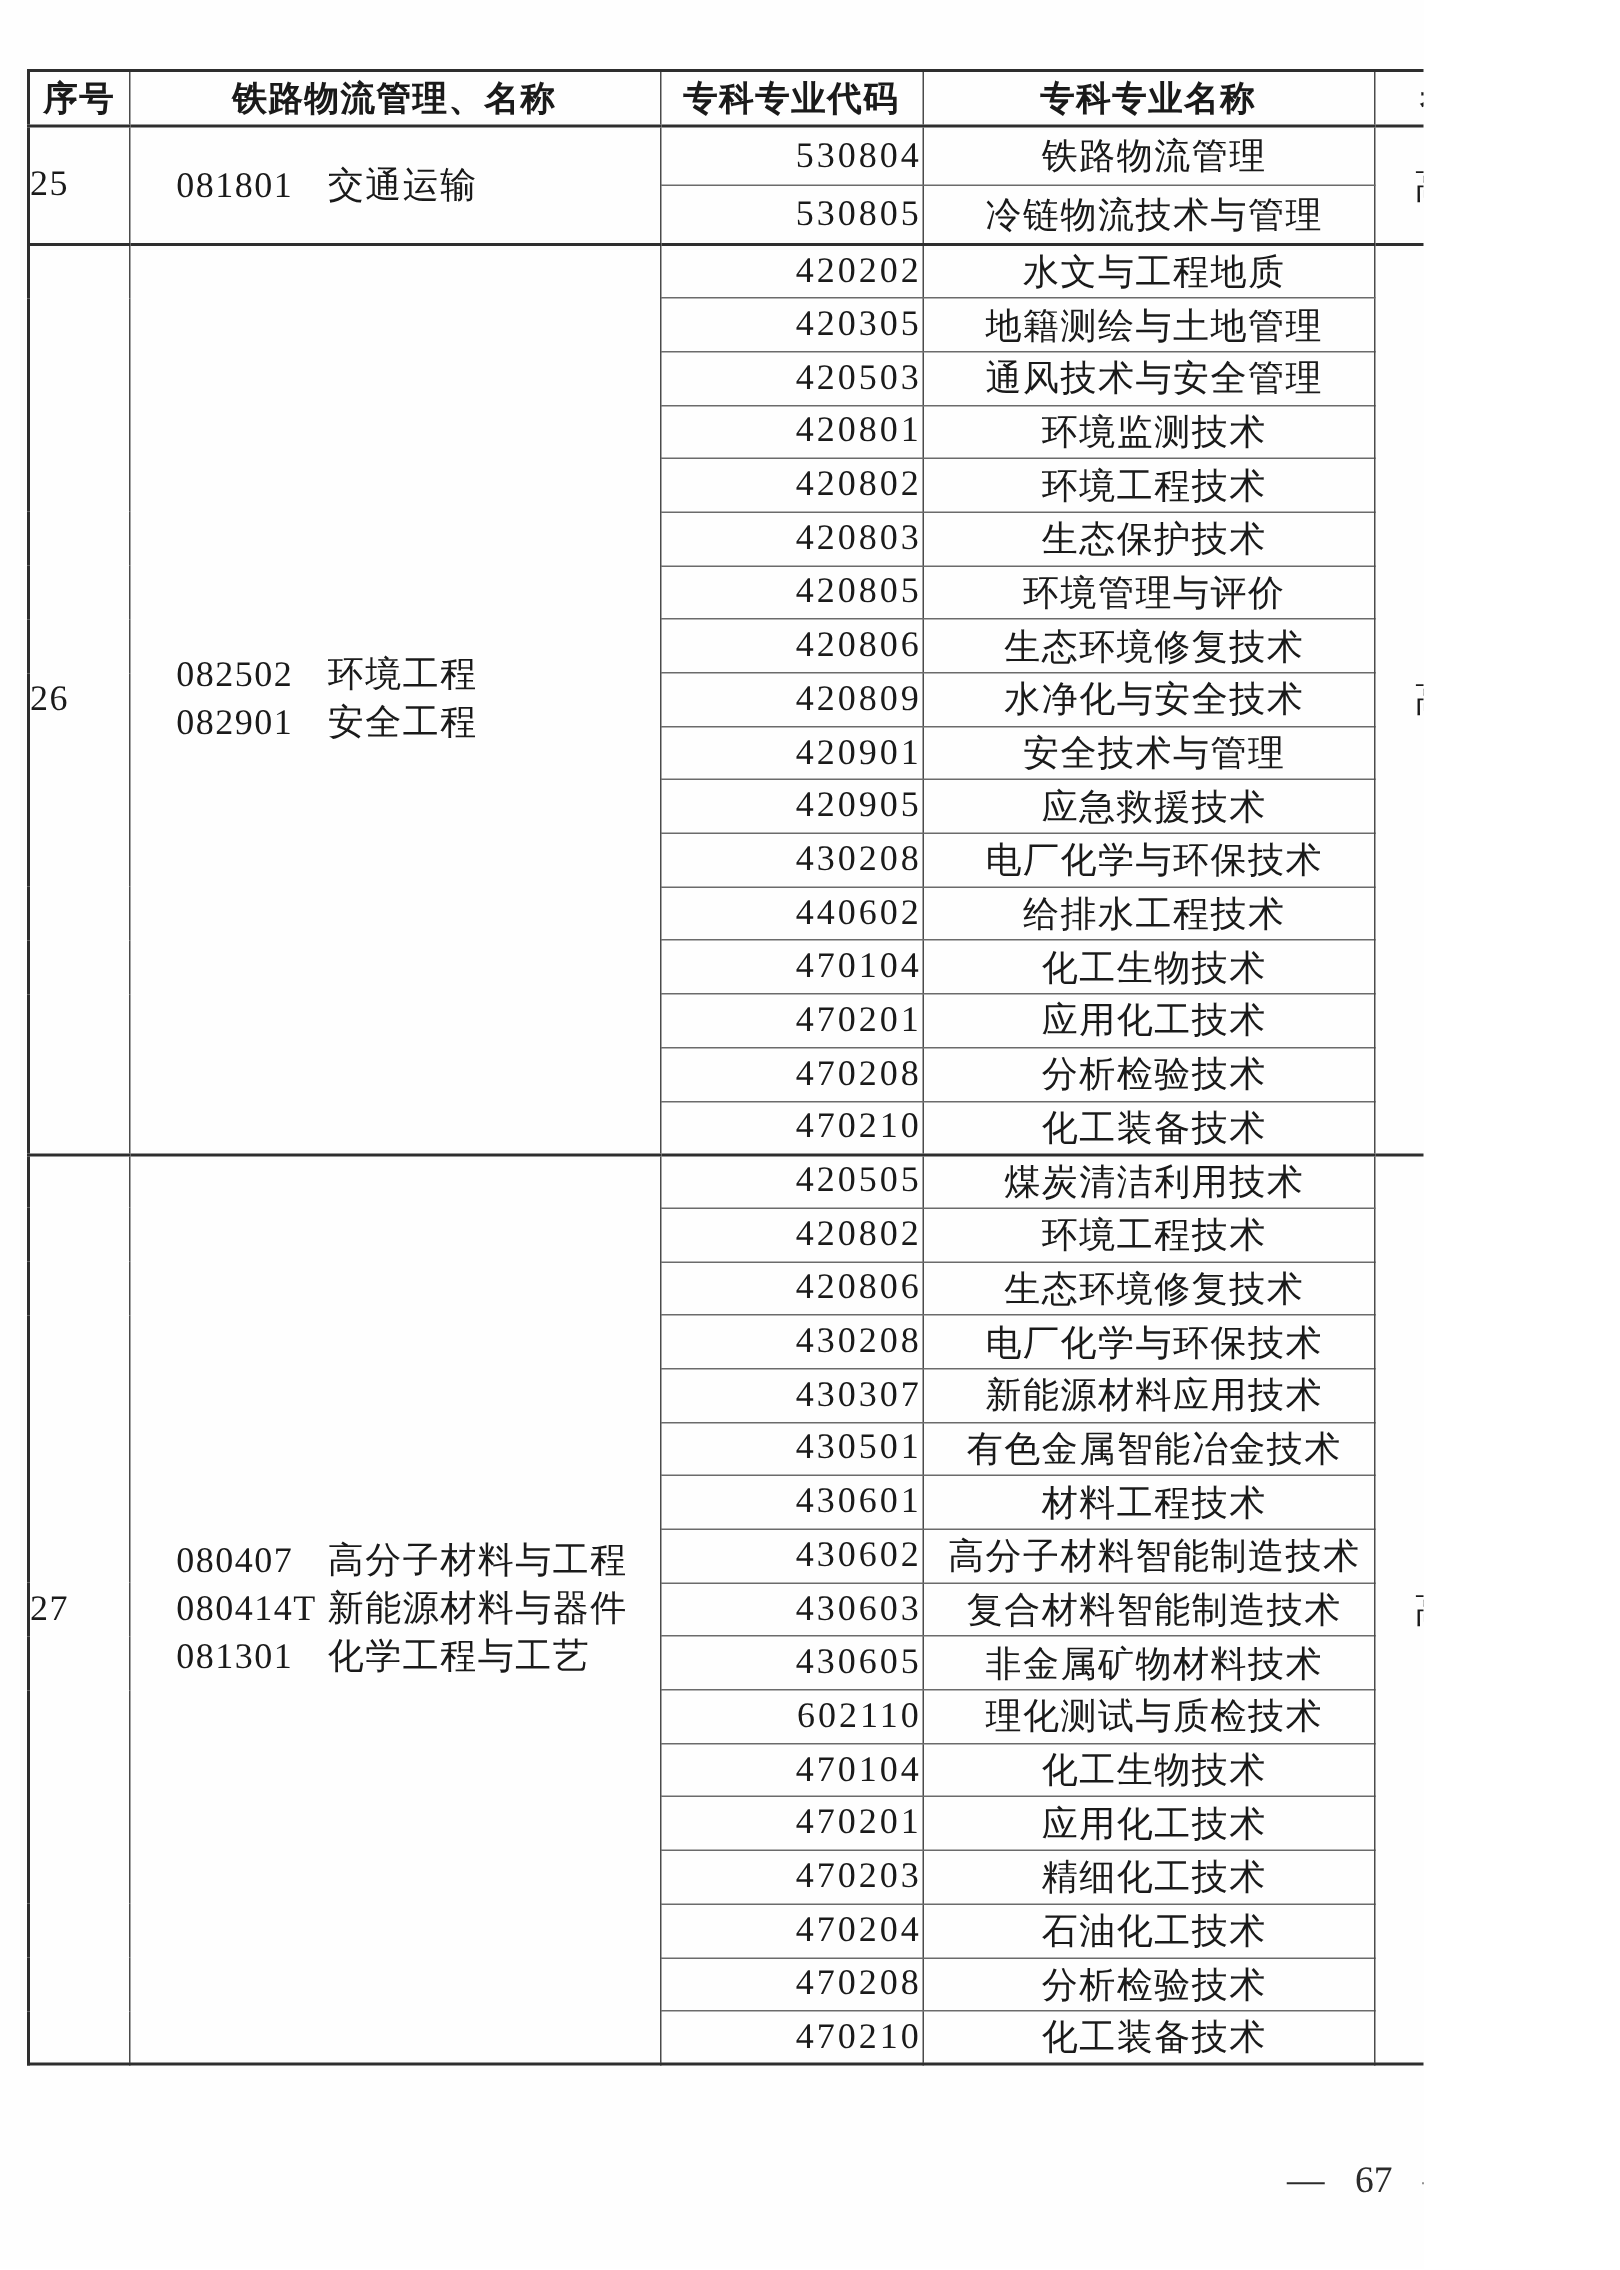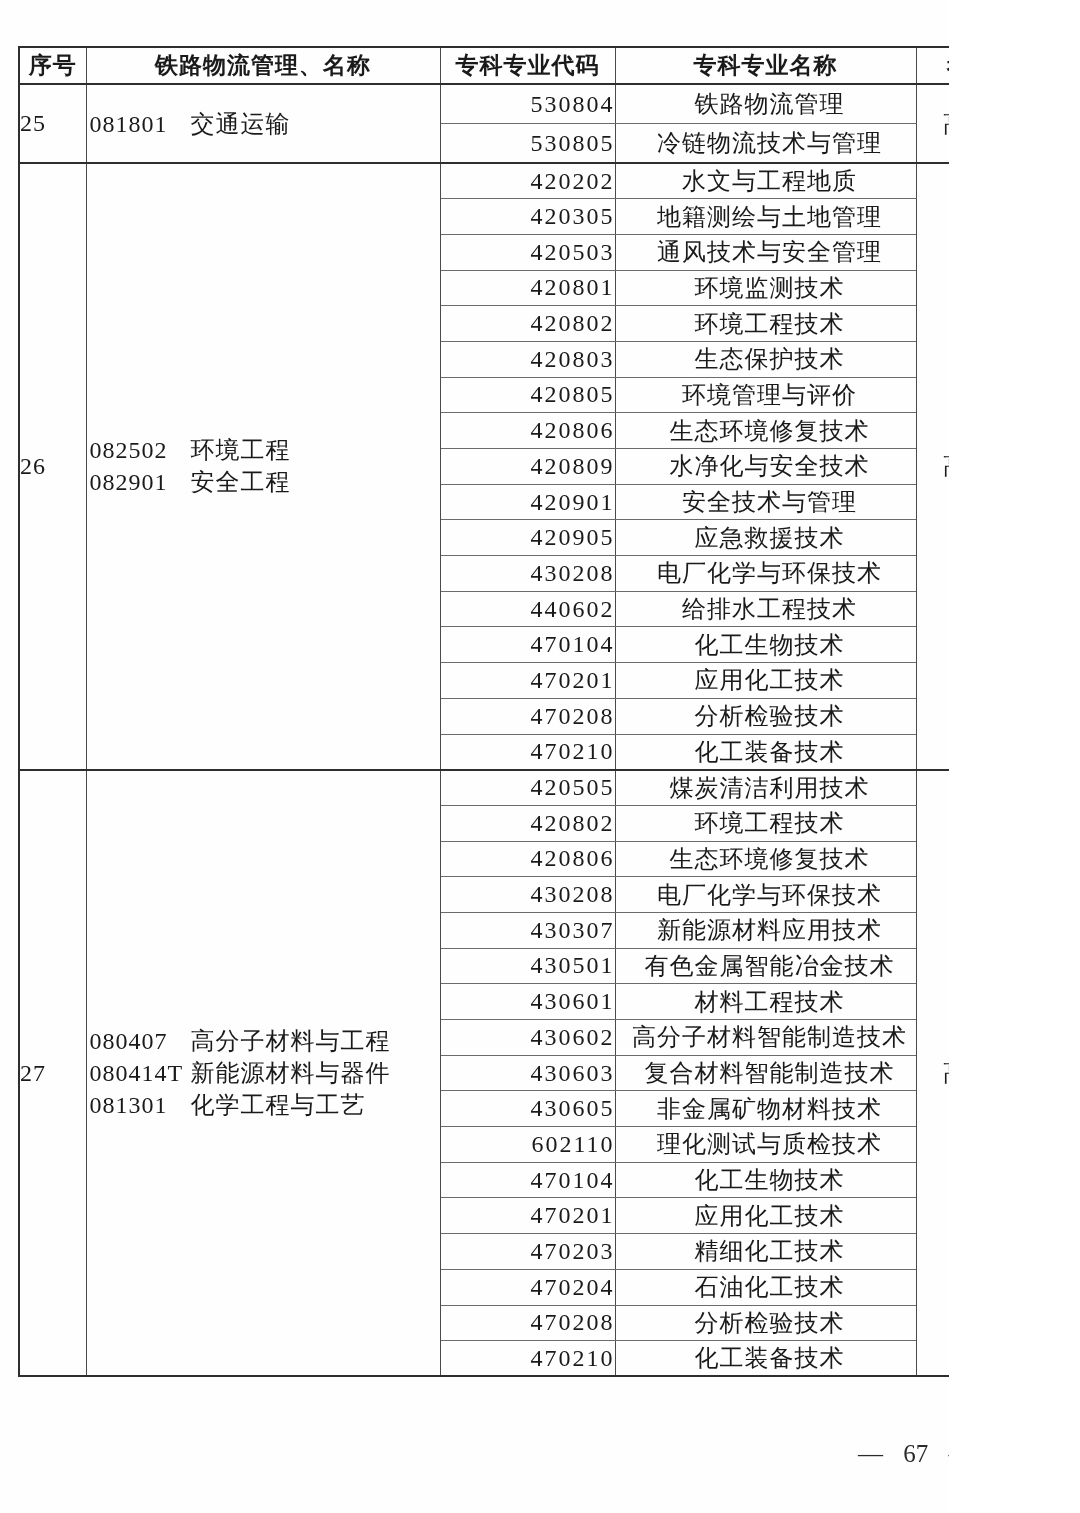--- a/index.html
+++ b/index.html
@@ -60,20 +60,21 @@
   }
   td.undergrad-cell {
     padding-left: 3px;
     vertical-align: middle;
   }
   .ug-line {
     display: flex;
     align-items: flex-end;
     line-height: 32px;
     white-space: nowrap;
+    margin-left: 28px;
   }
   .ug-code {
     display: inline-block;
     width: 101px;
     flex: 0 0 101px;
     letter-spacing: 1px;
   }
   .ug-name { letter-spacing: 1px; }
   td.code-cell {
     text-align: right;

